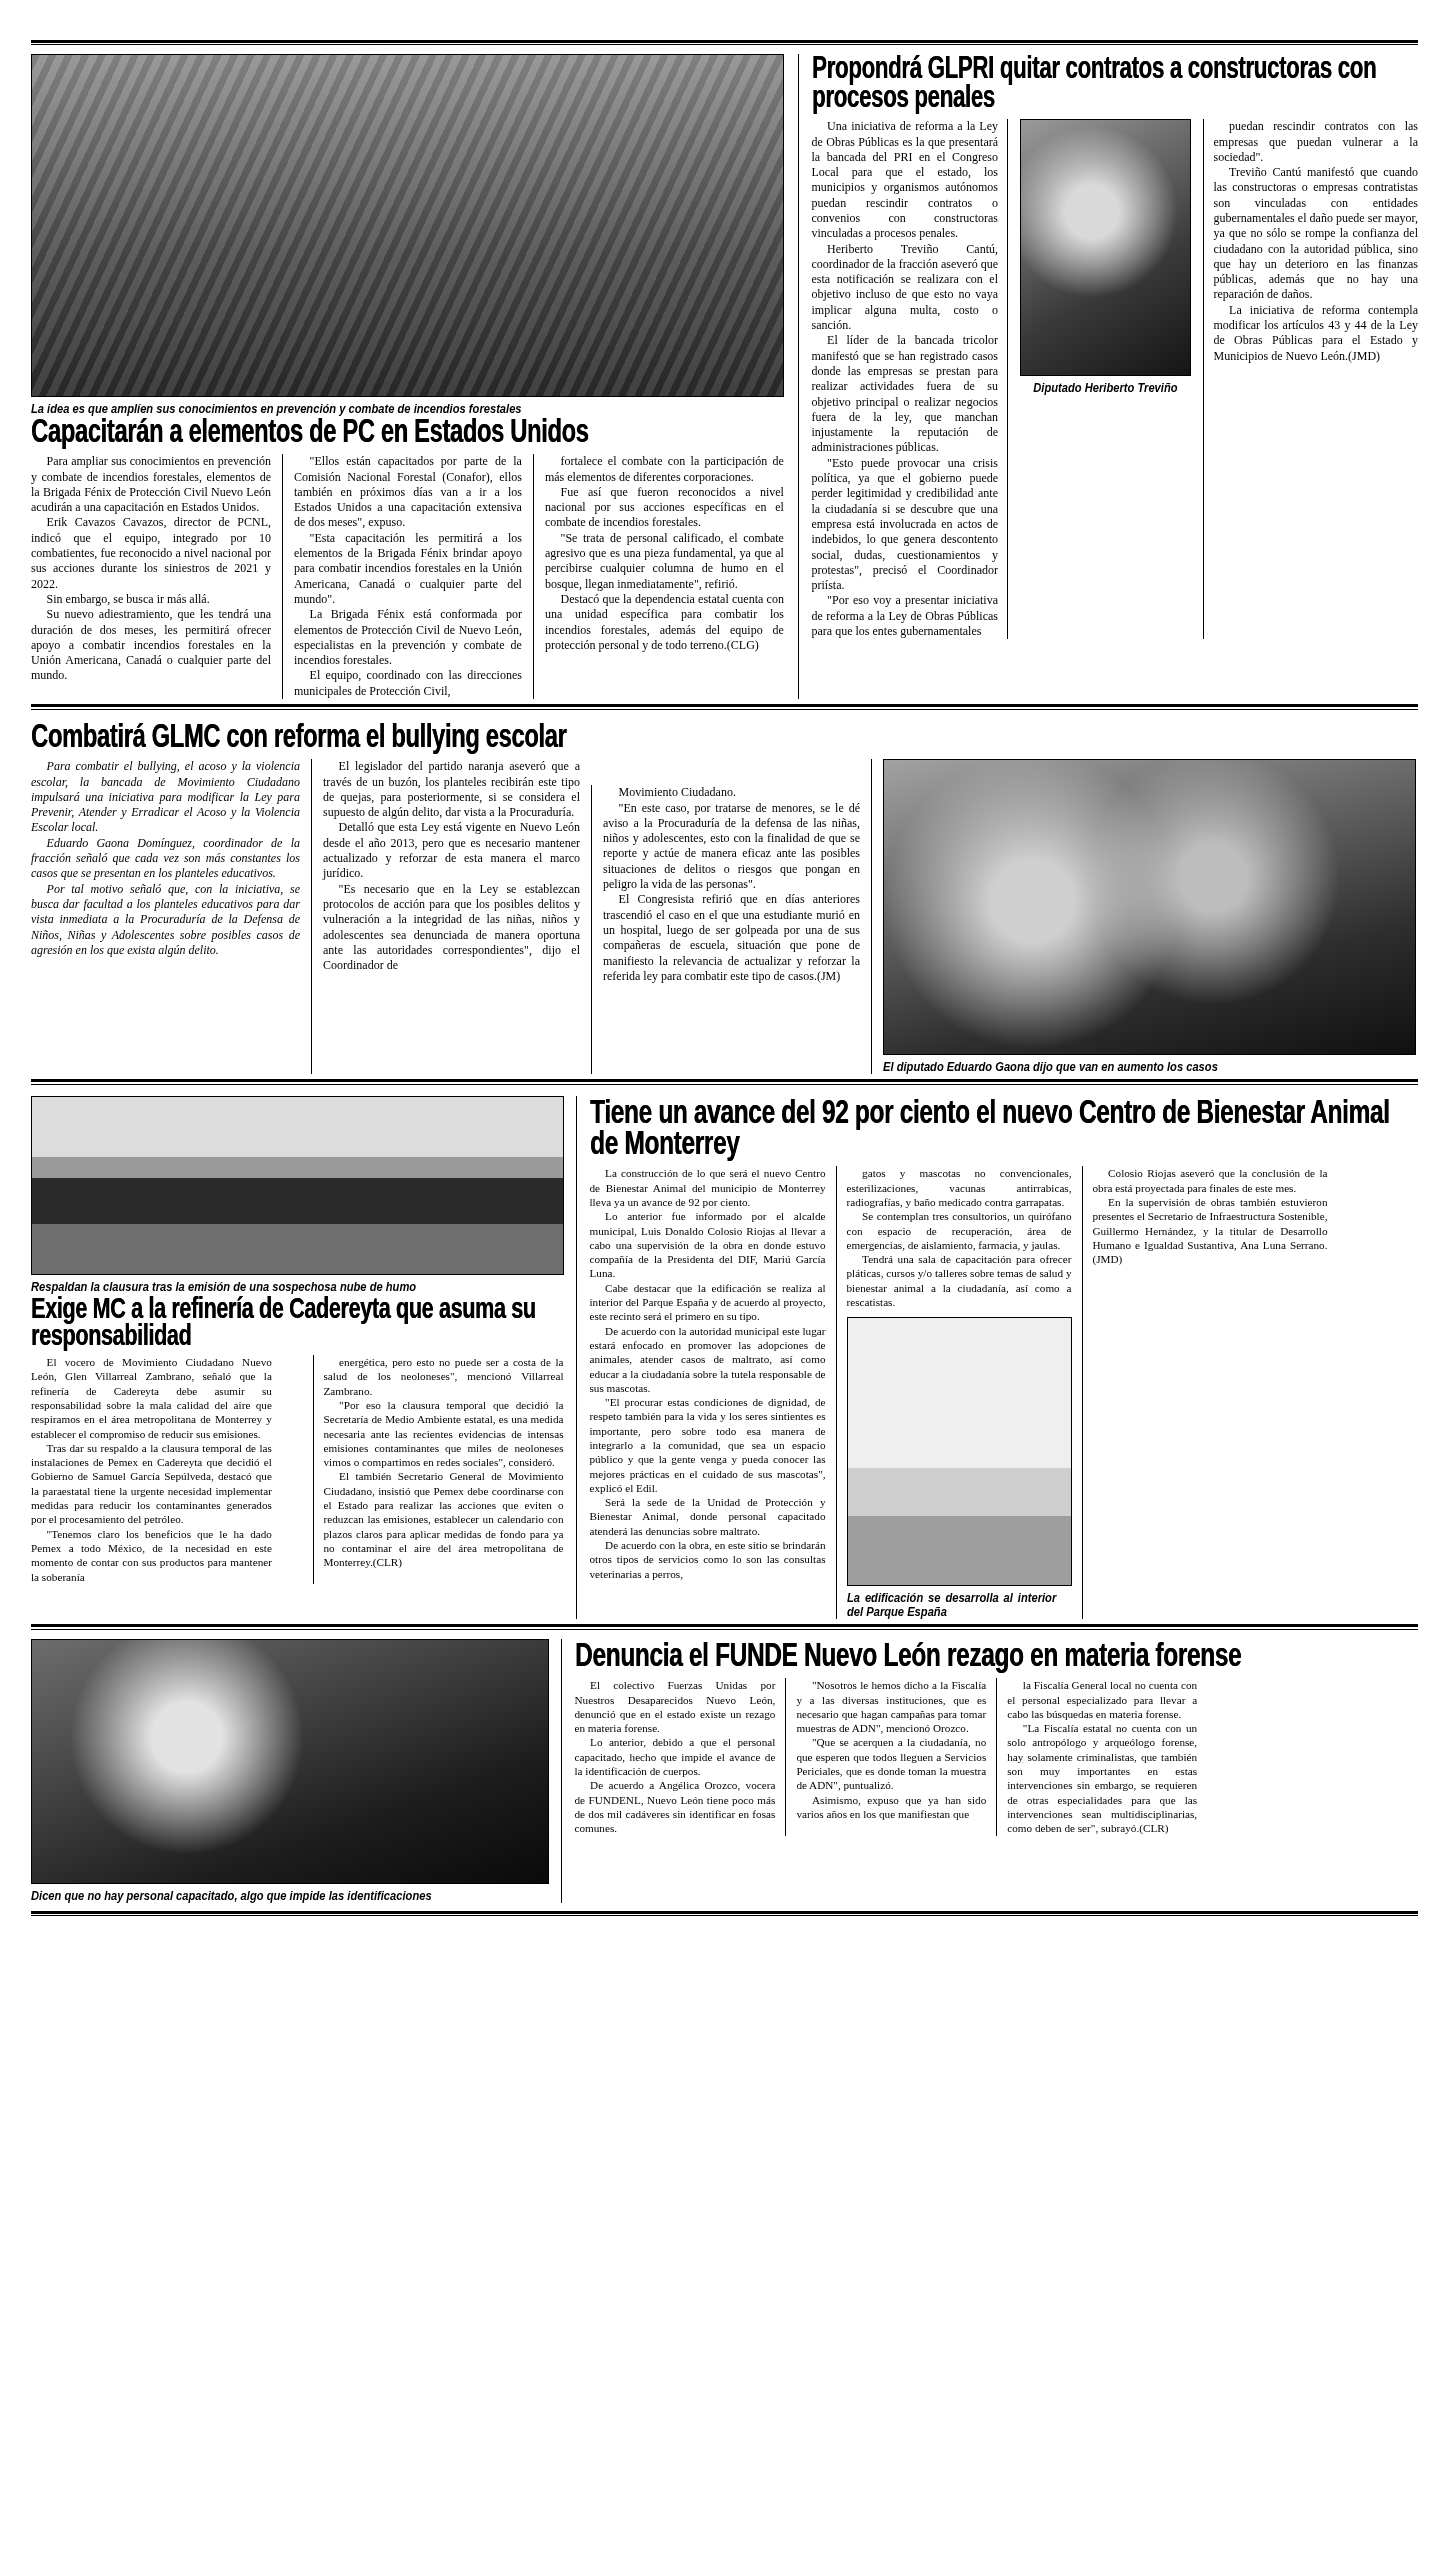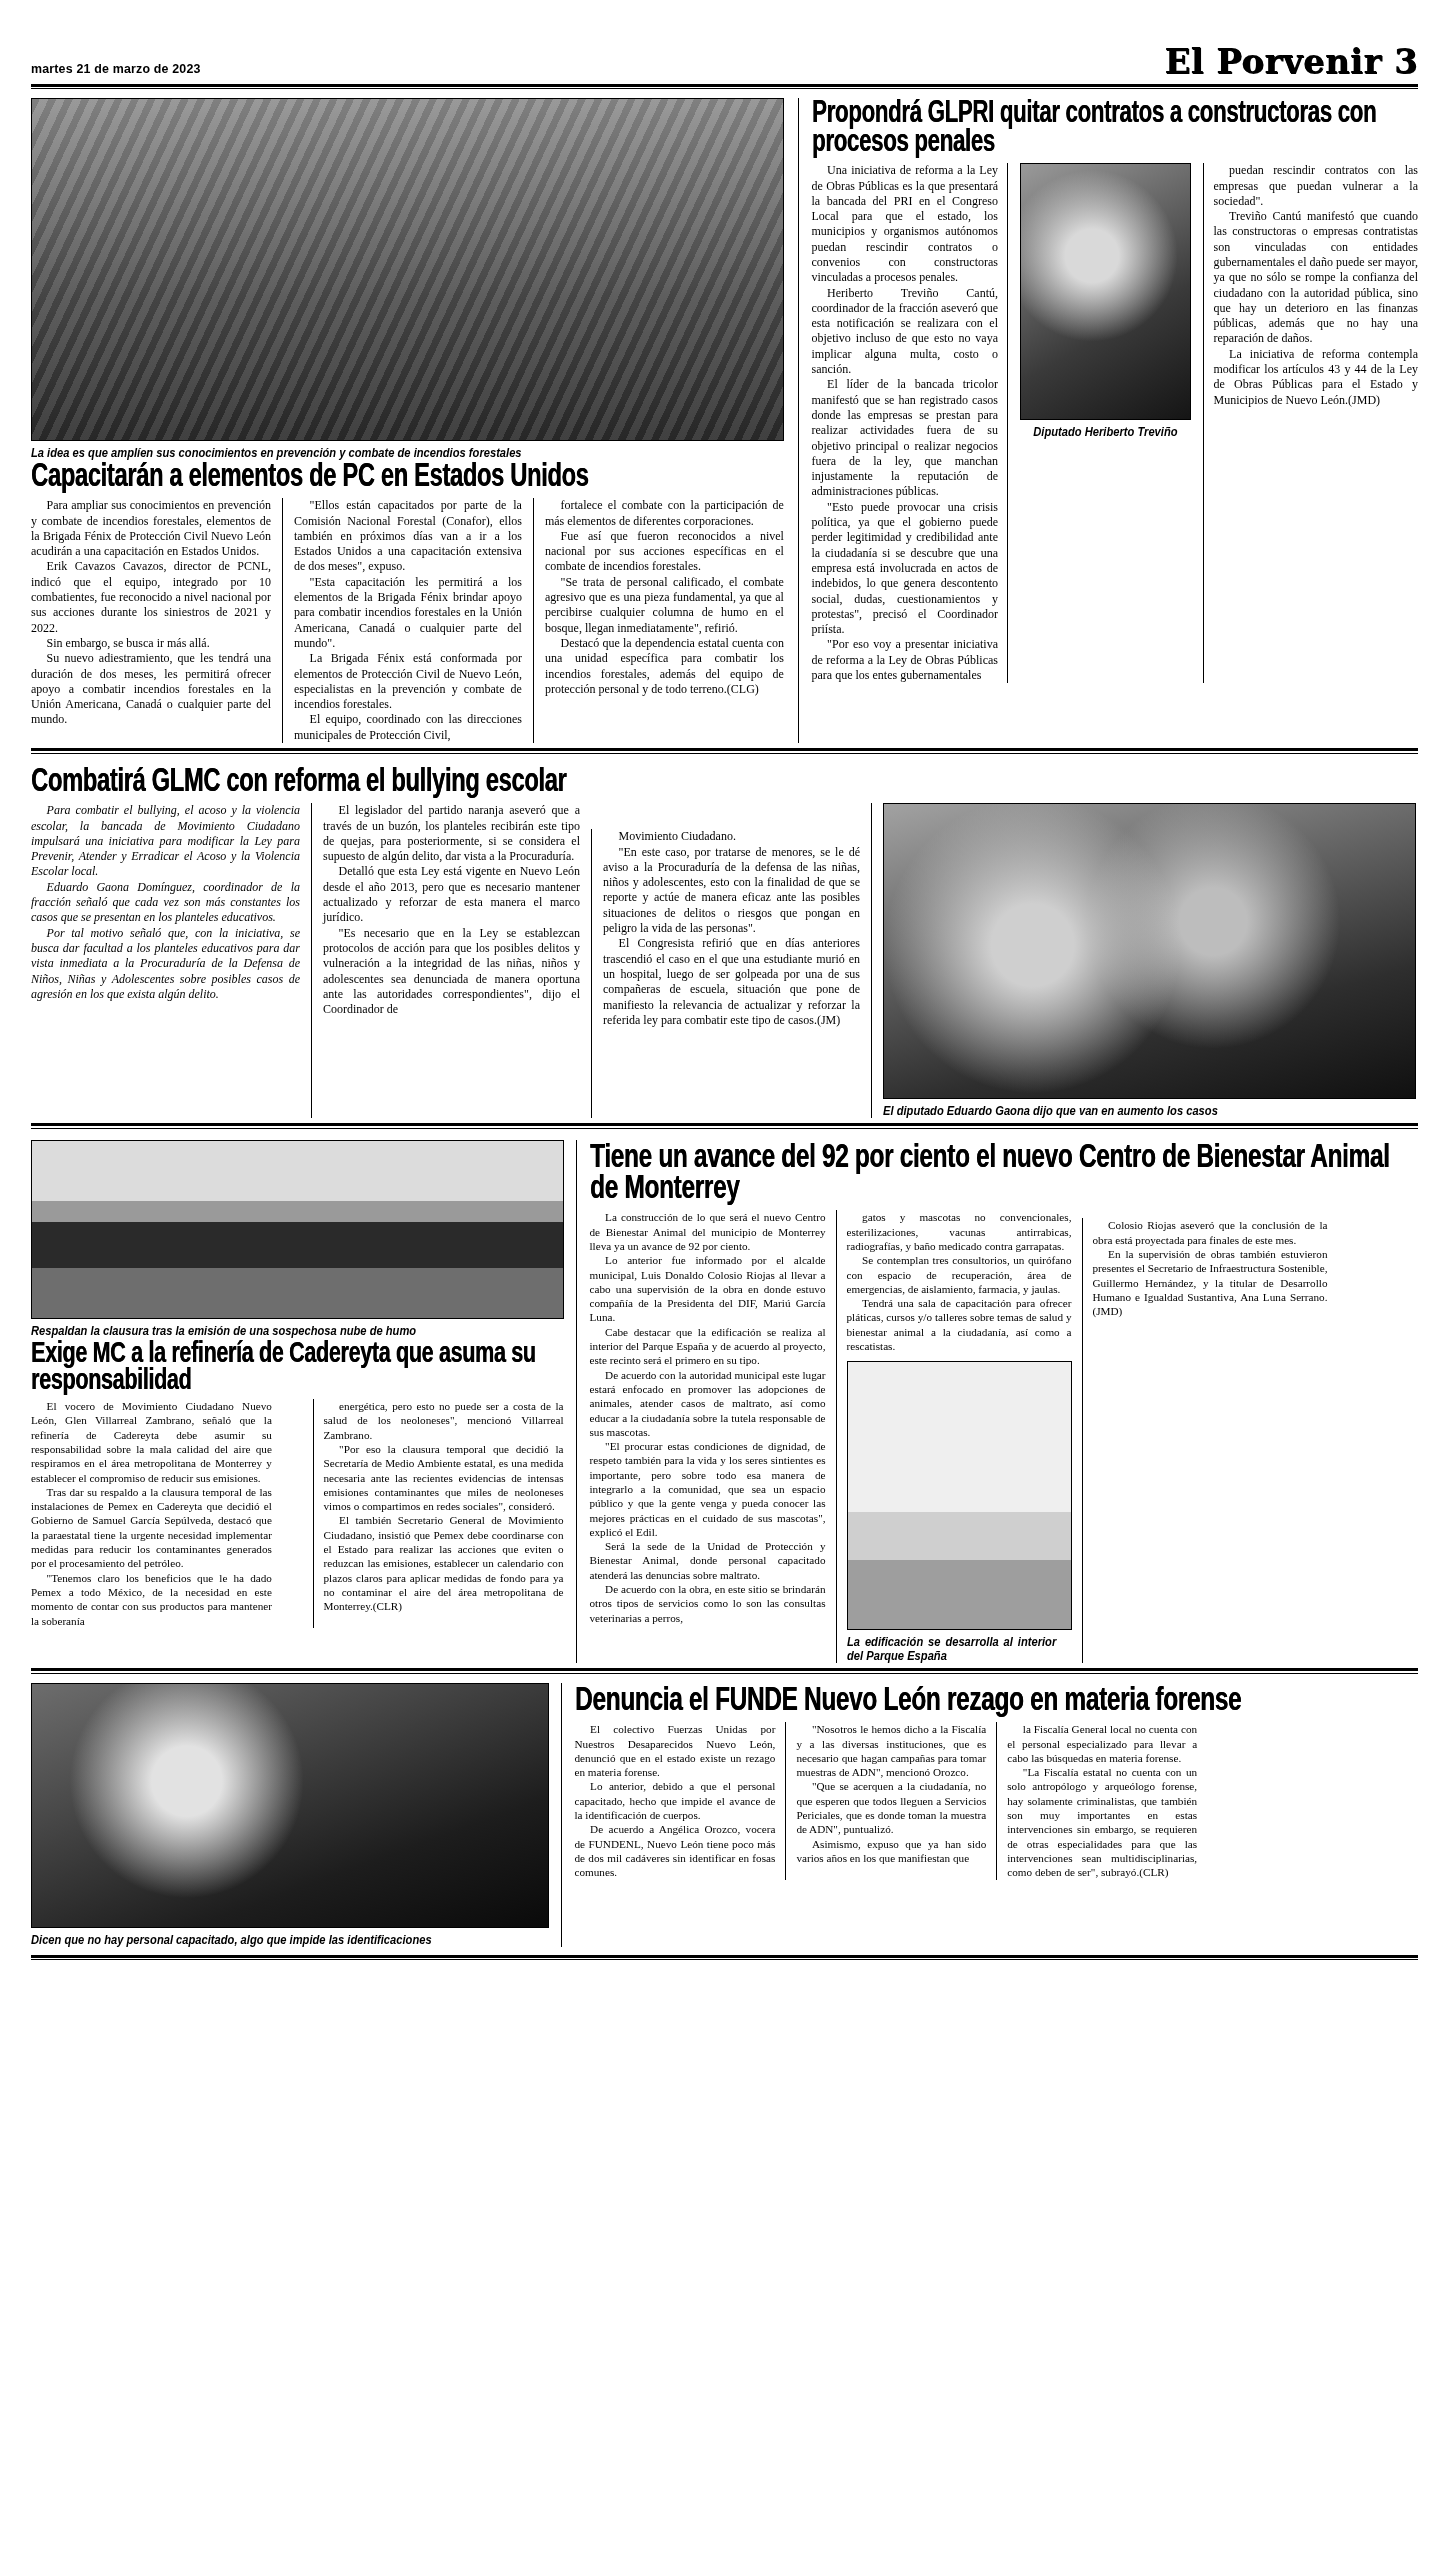--- a/index.html
+++ b/index.html
@@ -118,21 +118,21 @@
   .s3-photo{width:100%;height:179px;}
   .s3-head{font-size:30px;}
   .s3l-cols{display:flex;margin-top:6.2px;}
   .s3l-cols .col{box-sizing:border-box;width:50%;padding-right:9.3px;}
   .s3l-cols .col + .col{padding-left:9.3px;padding-right:0;border-left:0.9px solid #000;margin-left:32px;}
   .s3r-head{font-size:34px;}
   .s3r-body{display:flex;margin-top:7.8px;}
   .s3r-body .col{box-sizing:border-box;}
   .s3rc1{width:246px;padding-right:10px;}
   .s3rc2{width:246px;padding:0 10px;border-left:0.9px solid #000;}
-  .s3rc3{width:246px;padding-left:10px;border-left:0.9px solid #000;margin-top:8px;}
+  .s3rc3{width:246px;padding-left:10px;border-left:0.9px solid #000;}
   .s3r-photo{width:100%;height:269px;}
 
   
   .s4{margin-top:9.3px;display:flex;}
   .s4-left{width:530px;box-sizing:border-box;padding-right:12.5px;}
   .s4-right{width:857px;box-sizing:border-box;border-left:1.9px solid #000;padding-left:12.5px;}
   .s4-photo{width:100%;height:245px;}
   .s4-head{font-size:34px;}
   .s4r-body{display:flex;margin-top:7.8px;}
   .s4r-body .col{box-sizing:border-box;}
@@ -170,24 +170,20 @@
       radial-gradient(circle at 30% 40%, #e2e2e2 0 9%, rgba(0,0,0,0) 30%),
       linear-gradient(160deg,#6d6d6d,#1d1d1d 70%,#0a0a0a);
   }
   .foot-rule{margin-top:7.8px;}
 </style>
 </head>
 <body>
 
 <div class="page">
 
-  <div class="masthead">
-    <div class="mast-date">martes 21 de marzo de 2023</div>
-    <div class="mast-title">El Porvenir 3</div>
-  </div>
   <hr class="rule-heavy dbl">
 
   <div class="s1 sec">
 
     <div class="s1-left">
       <div class="photo s1-photo ph-people">
           <div class="ph-grad"></div>
         </div>
       <div class="caption">La idea es que amplíen sus conocimientos en prevención y combate de incendios forestales</div>
       <h1 class="headline hl-cap">Capacitarán a elementos de PC en Estados Unidos</h1>

